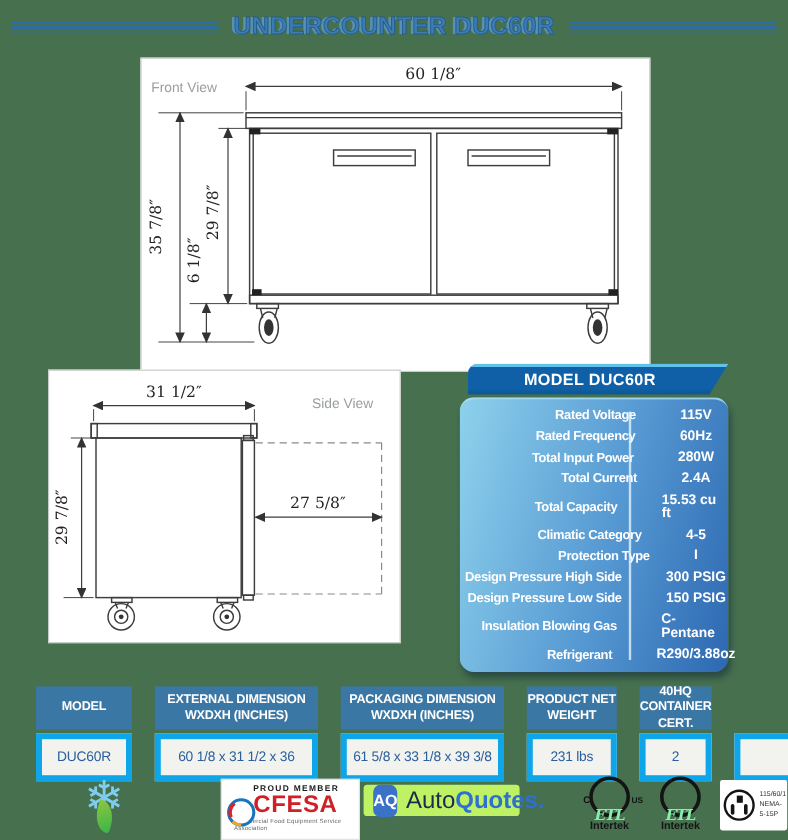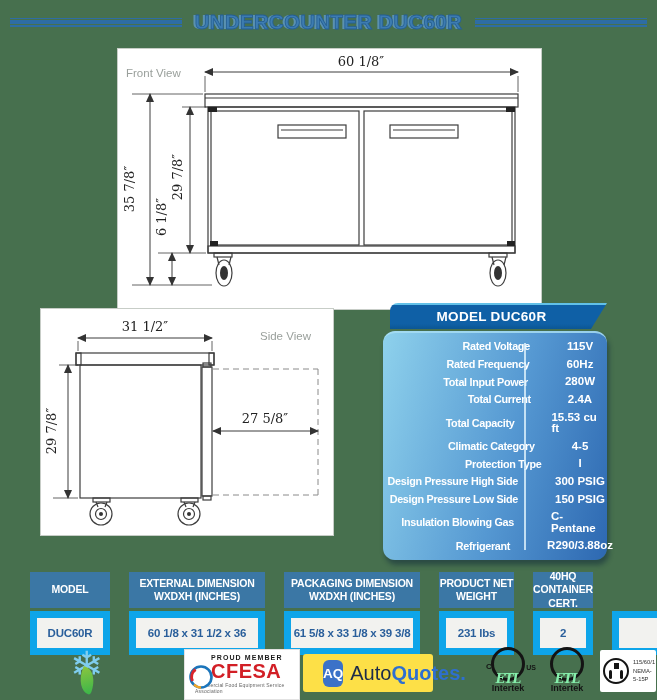--- a/index.html
+++ b/index.html
@@ -48,21 +48,21 @@
   .spec-label{width:133px;text-align:right;padding-right:9px;color:#fff;font-weight:bold;
     font-size:10.8px;letter-spacing:-.3px;}
   .spec-value{padding-left:28px;color:#fff;font-weight:bold;font-size:11.5px;}
 
   
   .sumtable{position:absolute;left:30px;top:572px;width:624px;}
   .trow{display:grid;grid-template-columns:80px 136px 136px 75px 60px 122px;gap:19px;}
   .th{background:#3B77A5;color:#fff;font-weight:bold;font-size:10.5px;line-height:1.25;
       height:36px;display:flex;flex-direction:column;align-items:center;justify-content:center;
       text-align:center;letter-spacing:-.2px;}
-  .td{background:#F2F2EF;border:7px solid #0ea5e9;color:#2A5F9B;font-weight:bold;font-size:11.5px;
+  .td{background:#F2F2EF;border:5px solid #0ea5e9;color:#2A5F9B;font-weight:normal;font-size:11.5px;
       height:30px;display:flex;align-items:center;justify-content:center;text-align:center;
       letter-spacing:-.2px;margin-top:3px;}
 
   
   .nat{position:absolute;left:70px;top:652px;width:114px;height:46px;}
   .snow{position:absolute;left:0;top:-6px;font-size:40px;color:#7FCDEE;line-height:1;}
   .leaf{position:absolute;left:9px;top:16px;width:16px;height:25px;
         background:linear-gradient(145deg,#8CC63F,#39B54A);border-radius:0 100% 15% 100%;
         transform:rotate(20deg);}
   .nat-text{position:absolute;left:36px;top:9px;}
@@ -72,22 +72,22 @@
 
   .cfesa{position:absolute;left:184px;top:649px;width:114px;height:49px;background:#fff;
          border:1px solid #e2e2e2;}
   .cfesa-circle{position:absolute;left:3px;top:14px;}
   .cfesa-member{margin:4px 0 0 26px;font-size:7px;font-weight:bold;color:#1a1a1a;
                 letter-spacing:1.1px;}
   .cfesa-name{margin:0 0 0 26px;font-size:20px;font-weight:bold;
               color:#D21F26;line-height:20px;letter-spacing:.5px;}
   .cfesa-sub{margin:1px 0 0 10px;font-size:5px;color:#666;letter-spacing:.2px;}
 
-  .aq{position:absolute;left:303px;top:654px;width:130px;height:38px;background:#fde047;
-      border-radius:3px;display:flex;align-items:center;gap:7px;padding-left:20px;
+  .aq{position:absolute;left:303px;top:654px;width:130px;height:26px;background:#bef264;
+      border-radius:3px;display:flex;align-items:center;gap:7px;padding-left:8px;
       box-sizing:border-box;}
   .aq-sq{width:27px;height:27px;background:#3B72C8;border-radius:6px;color:#fff;
          font-weight:bold;font-size:13.5px;display:flex;align-items:center;justify-content:center;}
   .aq-name{font-size:20px;white-space:nowrap;}
   .aq-reg{color:#1C2B49;}
   .aq-bold{color:#2E6FD0;font-weight:bold;}
 
   .etl{position:absolute;width:54px;text-align:center;}
   .etl1{left:481px;top:647px;} .etl2{left:540px;top:647px;}
   .etl-circle{position:relative;width:34px;height:34px;border:3px solid #141414;border-radius:50%;

